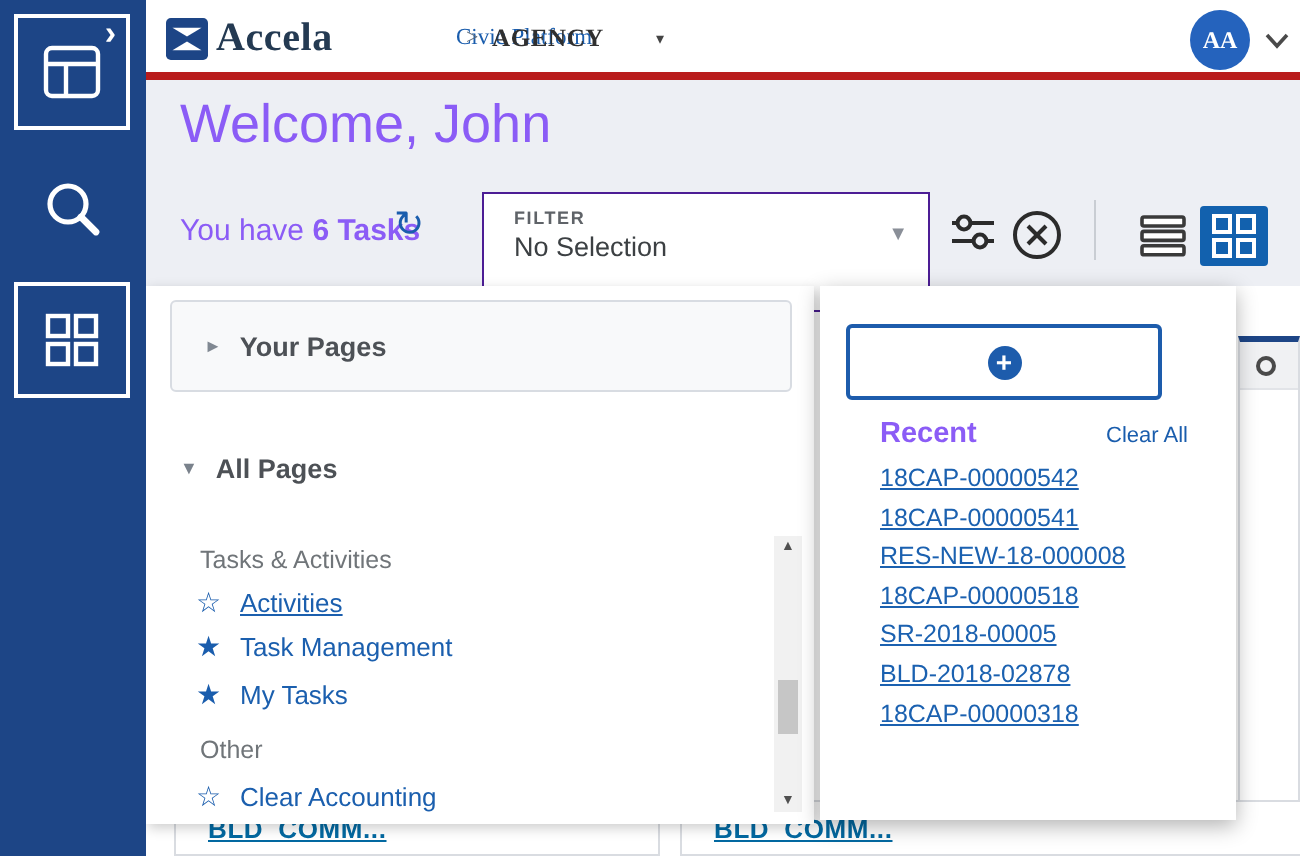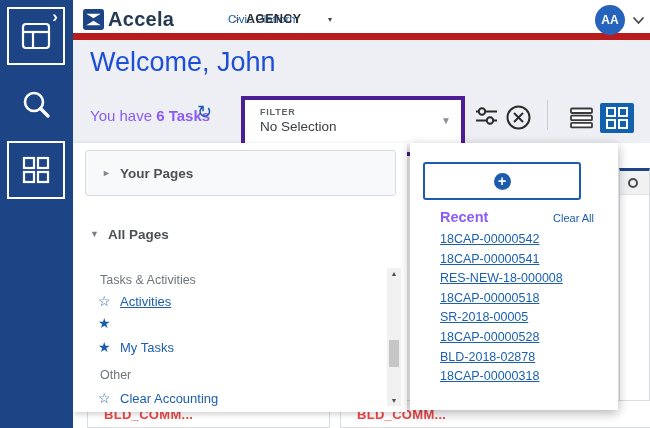--- a/index.html
+++ b/index.html
@@ -8,57 +8,57 @@
   .abs { position:absolute; }
 
   
   #sidebar { position:absolute; left:0; top:0; width:73px; height:428px; background:#1d4586; z-index:10; }
   .side-box { position:absolute; left:7px; width:58px; height:58px; border:2px solid #fff; }
   .side-box svg, .side-ico svg { position:absolute; left:50%; top:50%; transform:translate(-50%,-50%); }
   #side-chevron { position:absolute; right:5px; top:-2px; color:#fff; font-size:17px; font-weight:bold; }
 
   
   #topbar { position:absolute; left:73px; top:0; width:577px; height:40px; background:#fff;
-            border-bottom:7px solid #b91c1c; z-index:5; }
+            border-bottom:4px solid #b91c1c; z-index:5;font-family:Liberation Serif, serif; }
   #logo-mark { position:absolute; left:10px; top:9px; }
   #brand { position:absolute; left:35px; top:8px; font-size:20px; font-weight:bold; color:#243a52; letter-spacing:.3px; }
   #crumb { position:absolute; left:107px; top:13px; font-size:11.5px; color:#1a5dad;margin-left:48px; }
   #crumb-sep { position:absolute; left:160px; top:13px; font-size:11px; color:#5f6a77; }
   #crumb-agency { position:absolute; left:173px; top:12px; font-size:12.5px; font-weight:bold; color:#2f2f2f; letter-spacing:.3px; }
   #crumb-caret { position:absolute; left:255px; top:15px; font-size:8px; color:#444; }
   #avatar { position:absolute; left:522px; top:5px; width:30px; height:30px; border-radius:50%;
             background:#2563bd; color:#fff; font-size:12px; font-weight:bold;
             display:flex; align-items:center; justify-content:center; }
   #avatar-caret { position:absolute; left:559px; top:16px; }
 
   
   #band { position:absolute; left:73px; top:40px; width:577px; height:103px; background:#edeff4; z-index:1; }
-  #welcome { position:absolute; left:17px; top:7px; font-size:27px; color:#1d4ed8; }
+  #welcome { position:absolute; left:17px; top:7px; font-size:27px; color:#8b5cf6; }
   #tasks-line { position:absolute; left:17px; top:67px; font-size:15px; color:#8b5cf6; }
   #tasks-line b { font-weight:bold; }
   #refresh { position:absolute; left:124px; top:61px; font-size:18px; color:#1a5dad; cursor:pointer; }
   #filter-box { position:absolute; left:168px; top:56px; width:224px; height:60px; background:#fff;
-                border:4px solid #4c1d95; }
+                border:1px solid #4c1d95; }
   #filter-label { position:absolute; left:15px; top:7px; font-size:9px; letter-spacing:.8px; color:#5f6368; font-weight:bold; }
   #filter-value { position:absolute; left:15px; top:19px; font-size:13.5px; color:#3c4043; }
   #filter-caret { position:absolute; right:10px; top:15px; font-size:10px; color:#8a8f98; }
   .tool-ico { position:absolute; top:64px; cursor:pointer; }
   #tool-divider { position:absolute; left:474px; top:60px; width:1px; height:30px; background:#c9cdd3; }
   #grid-btn { position:absolute; left:527px; top:63px; width:34px; height:30px; background:#1261ae;
               border-radius:2px; cursor:pointer; }
   #grid-btn svg { position:absolute; left:50%; top:50%; transform:translate(-50%,-50%); }
 
   
   #content { position:absolute; left:73px; top:143px; width:577px; height:285px; background:#fff; }
 
   
   .bg-card { position:absolute; background:#fff; border:1px solid #d9dce1; overflow:hidden; z-index:1; }
   #bg-card-left  { left:14px;  top:257px; width:243px; height:28px; }
   #bg-card-right { left:267px; top:257px; width:361px; height:28px; }
-  .bg-card-title { margin:6px 0 0 16px; font-size:13px; font-weight:bold; color:#ef4444; letter-spacing:.3px; }
+  .bg-card-title { margin:6px 0 0 16px; font-size:13px; font-weight:bold; color:#0369a1; letter-spacing:.3px;text-decoration:underline; }
   #gear-card { position:absolute; left:546px; top:25px; width:31px; height:235px; background:#fff;
                border:1px solid #d9dce1; border-top:3px solid #1d4586; z-index:1; }
   #gear-card-header { height:24px; background:#f0f1f3; border-bottom:1px solid #e2e4e8; position:relative; }
   #gear-ring { position:absolute; left:8px; top:7px; width:10px; height:10px; border:2px solid #4a4a4a; border-radius:50%; }
 
   
   #pages-panel { position:absolute; left:0; top:0; width:334px; height:269px; background:#fff;
                  box-shadow:1px 2px 6px rgba(0,0,0,.2); z-index:2; }
   #your-pages { position:absolute; left:12px; top:7px; width:311px; height:46px; background:#f8f9fa;
                 border:1px solid #d8dce2; border-radius:3px; display:flex; align-items:center;
@@ -212,20 +212,21 @@
     </div>
 
     <div class="group-label" style="top:127px;">Tasks &amp; Activities</div>
 
     <div class="page-item" style="top:148px;">
       <span class="star">☆</span>
       <span class="plabel u">Activities</span>
     </div>
     <div class="page-item" style="top:170px;">
       <span class="star">★</span>
+      <span class="plabel">Task Management</span>
     </div>
     <div class="page-item" style="top:194px;">
       <span class="star">★</span>
       <span class="plabel">My Tasks</span>
     </div>
 
     <div class="group-label" style="top:222px;">Other</div>
 
     <div class="page-item" style="top:245px;">
       <span class="star">☆</span>
@@ -246,18 +247,17 @@
     <div id="recent-header">
       <span id="recent-title">Recent</span>
       <span id="clear-all">Clear All</span>
     </div>
     <div id="recent-list">
       <a>18CAP-00000542</a>
       <a>18CAP-00000541</a>
       <a>RES-NEW-18-000008</a>
       <a>18CAP-00000518</a>
       <a>SR-2018-00005</a>
-      <a>18CAP-00000528</a>
       <a>BLD-2018-02878</a>
       <a>18CAP-00000318</a>
     </div>
   </div>
 </div>
 
 </body></html>

